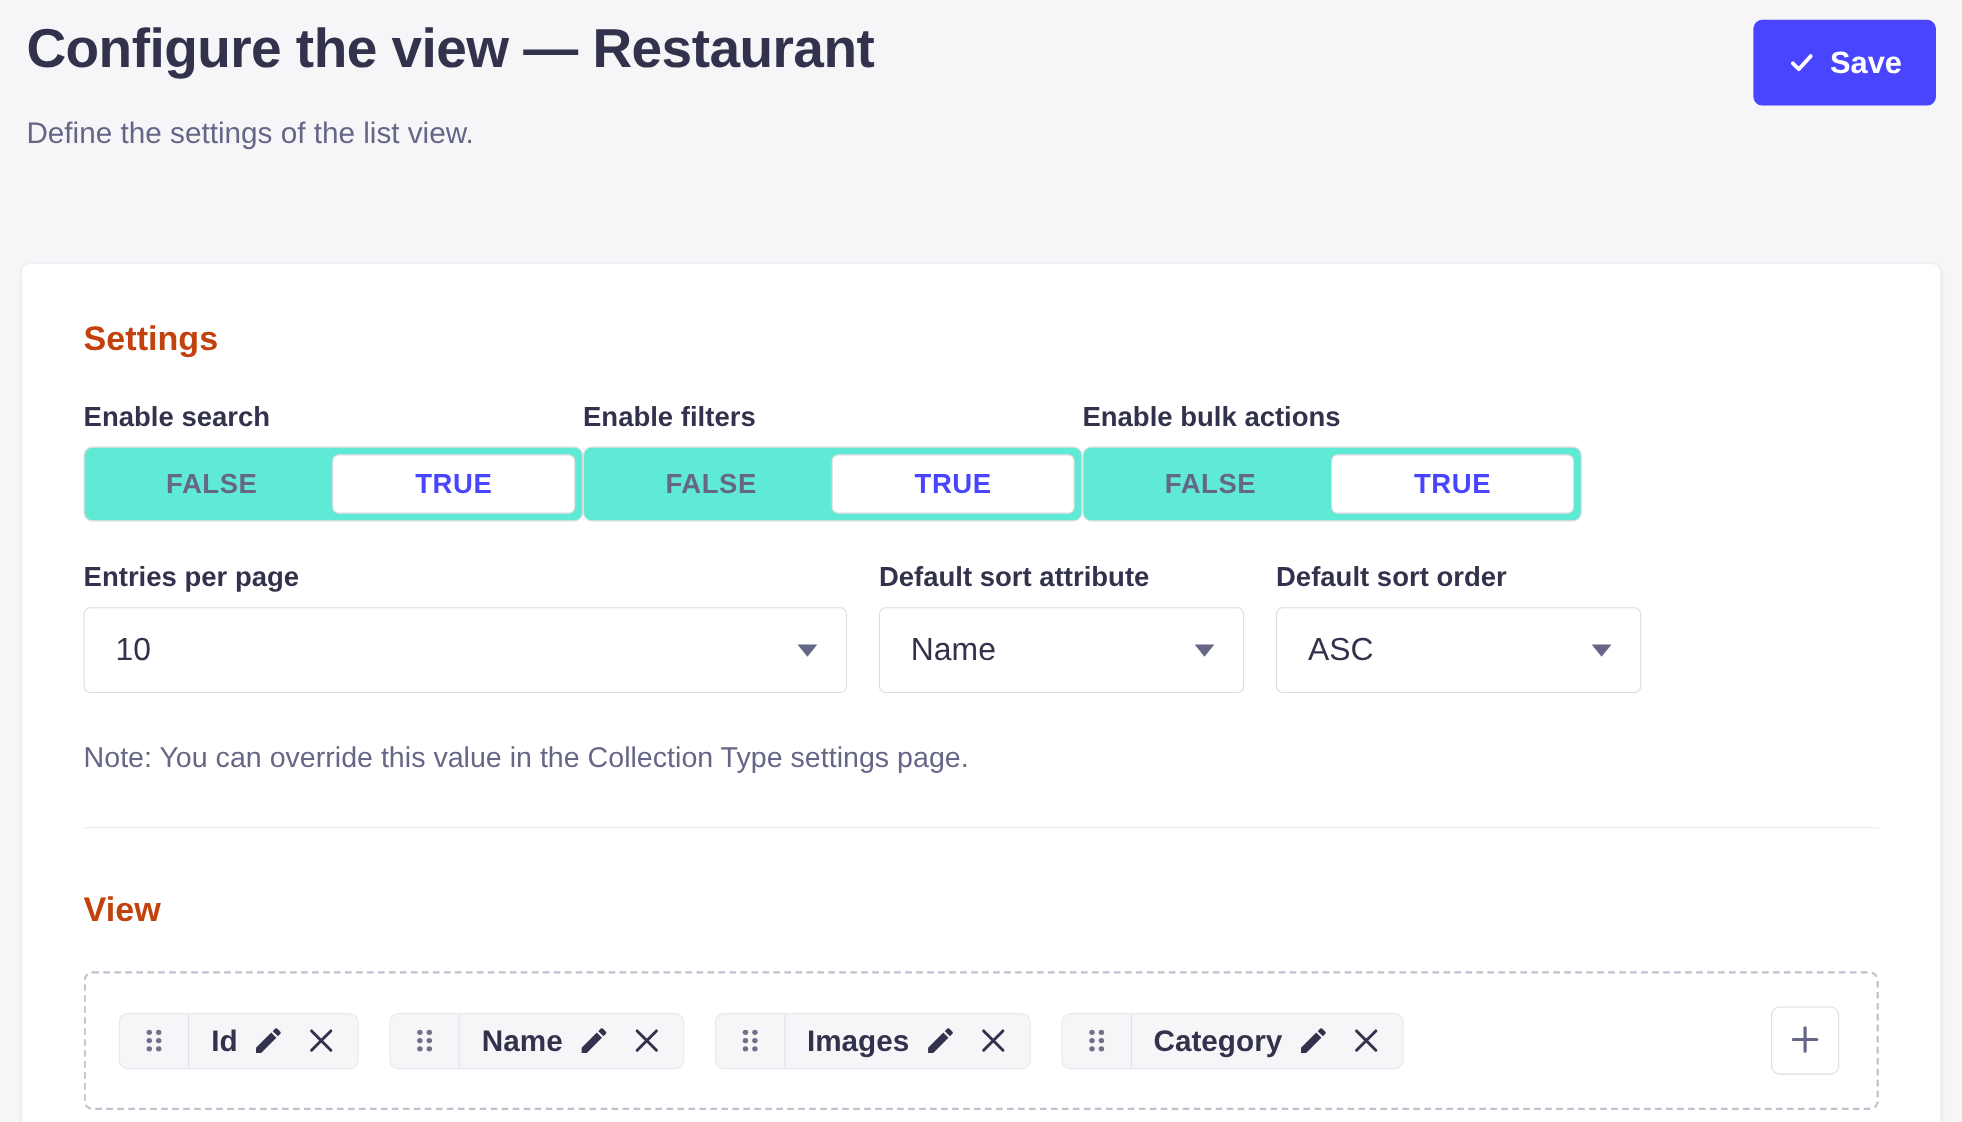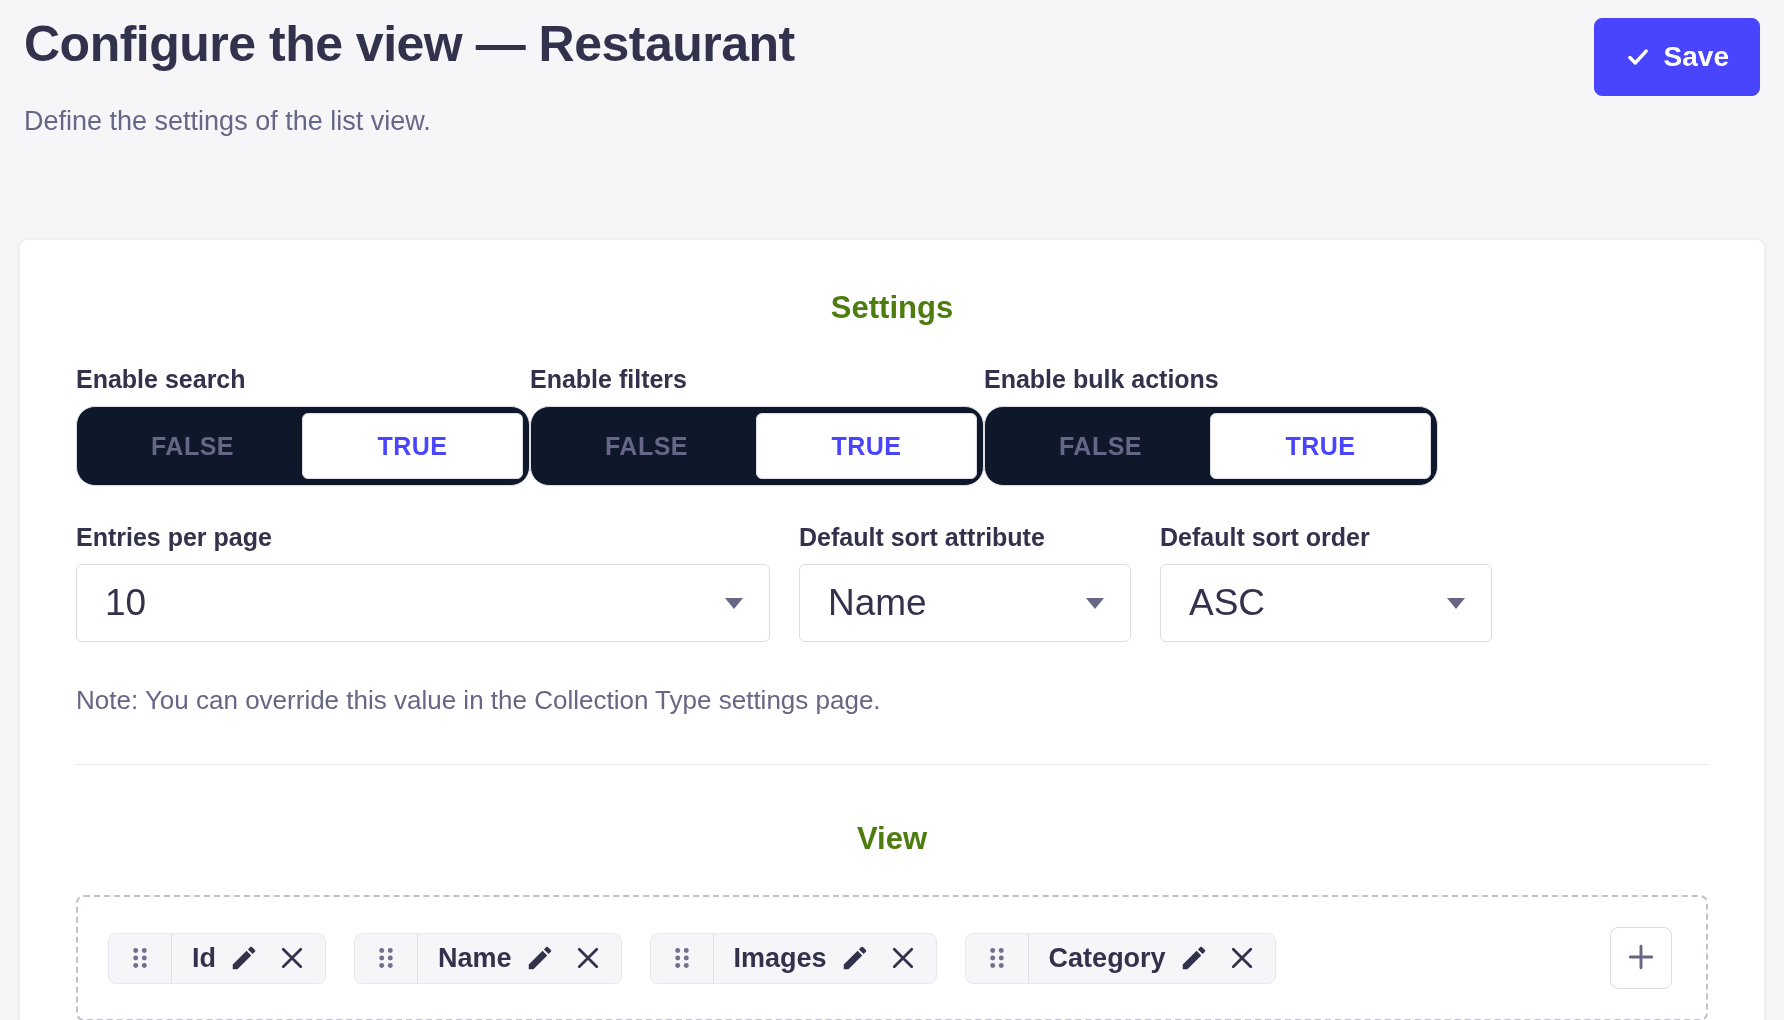--- a/index.html
+++ b/index.html
@@ -29,34 +29,34 @@
   .save-btn svg { display: block; }
 
   
   .card {
     margin: 103px 20px 0 20px;
     background: #ffffff;
     border-radius: 8px;
     box-shadow: 0 1px 4px rgba(33, 33, 52, 0.1);
     padding: 50px 56px 48px 56px;
   }
-  .section-heading { font-size: 31px; font-weight: 700; color: #4d7c0f; text-align: center; }
+  .section-heading { font-size: 31px; font-weight: 700; color: #c2410c; }
 
   
   .toggles-row {
     display: grid; grid-template-columns: repeat(3, 454px); 
     margin-top: 38px;
   }
   .field-label {
     display: block; font-size: 25px; font-weight: 700; color: #32324d;
     margin-bottom: 12px; line-height: 1.2;
   }
   .toggle {
-    display: flex; height: 80px; padding: 6px;
-    background: #0f172a; border: 1px solid #dcdce4; border-radius: 19px;
+    display: flex; height: 68px; padding: 6px;
+    background: #5eead4; border: 1px solid #dcdce4; border-radius: 8px;
   }
   .toggle .seg {
     flex: 1; display: flex; align-items: center; justify-content: center;
     background: transparent; border: none; border-radius: 6px;
     font-family: "Liberation Sans", sans-serif;
     font-size: 25px; font-weight: 700; color: #666687;
     letter-spacing: 0.5px; cursor: pointer;
   }
   .toggle .seg.selected {
     background: #ffffff; border: 1px solid #dcdce4; color: #4945ff;
@@ -65,21 +65,21 @@
   .selects-row {
     display: grid; grid-template-columns: 694px 332px 332px; gap: 29px;
     margin-top: 36px;
   }
   .select-box {
     display: flex; align-items: center; justify-content: space-between;
     height: 78px; padding: 0 26px 0 28px;
     background: #ffffff; border: 1px solid #dcdce4; border-radius: 6px;
     cursor: pointer;
   }
-  .select-value { font-size: 37px; color: #32324d; }
+  .select-value { font-size: 29px; color: #32324d; }
   .caret {
     width: 0; height: 0;
     border-left: 9px solid transparent; border-right: 9px solid transparent;
     border-top: 11px solid #666687;
   }
   .field-hint { grid-column: 1 / -1; margin-top: -14px; font-size: 26px; color: #666687; }
   .hint-row { margin-top: 14px; }
 
   .divider { border: none; border-top: 1px solid #eaeaef; margin-top: 48px; }
 

